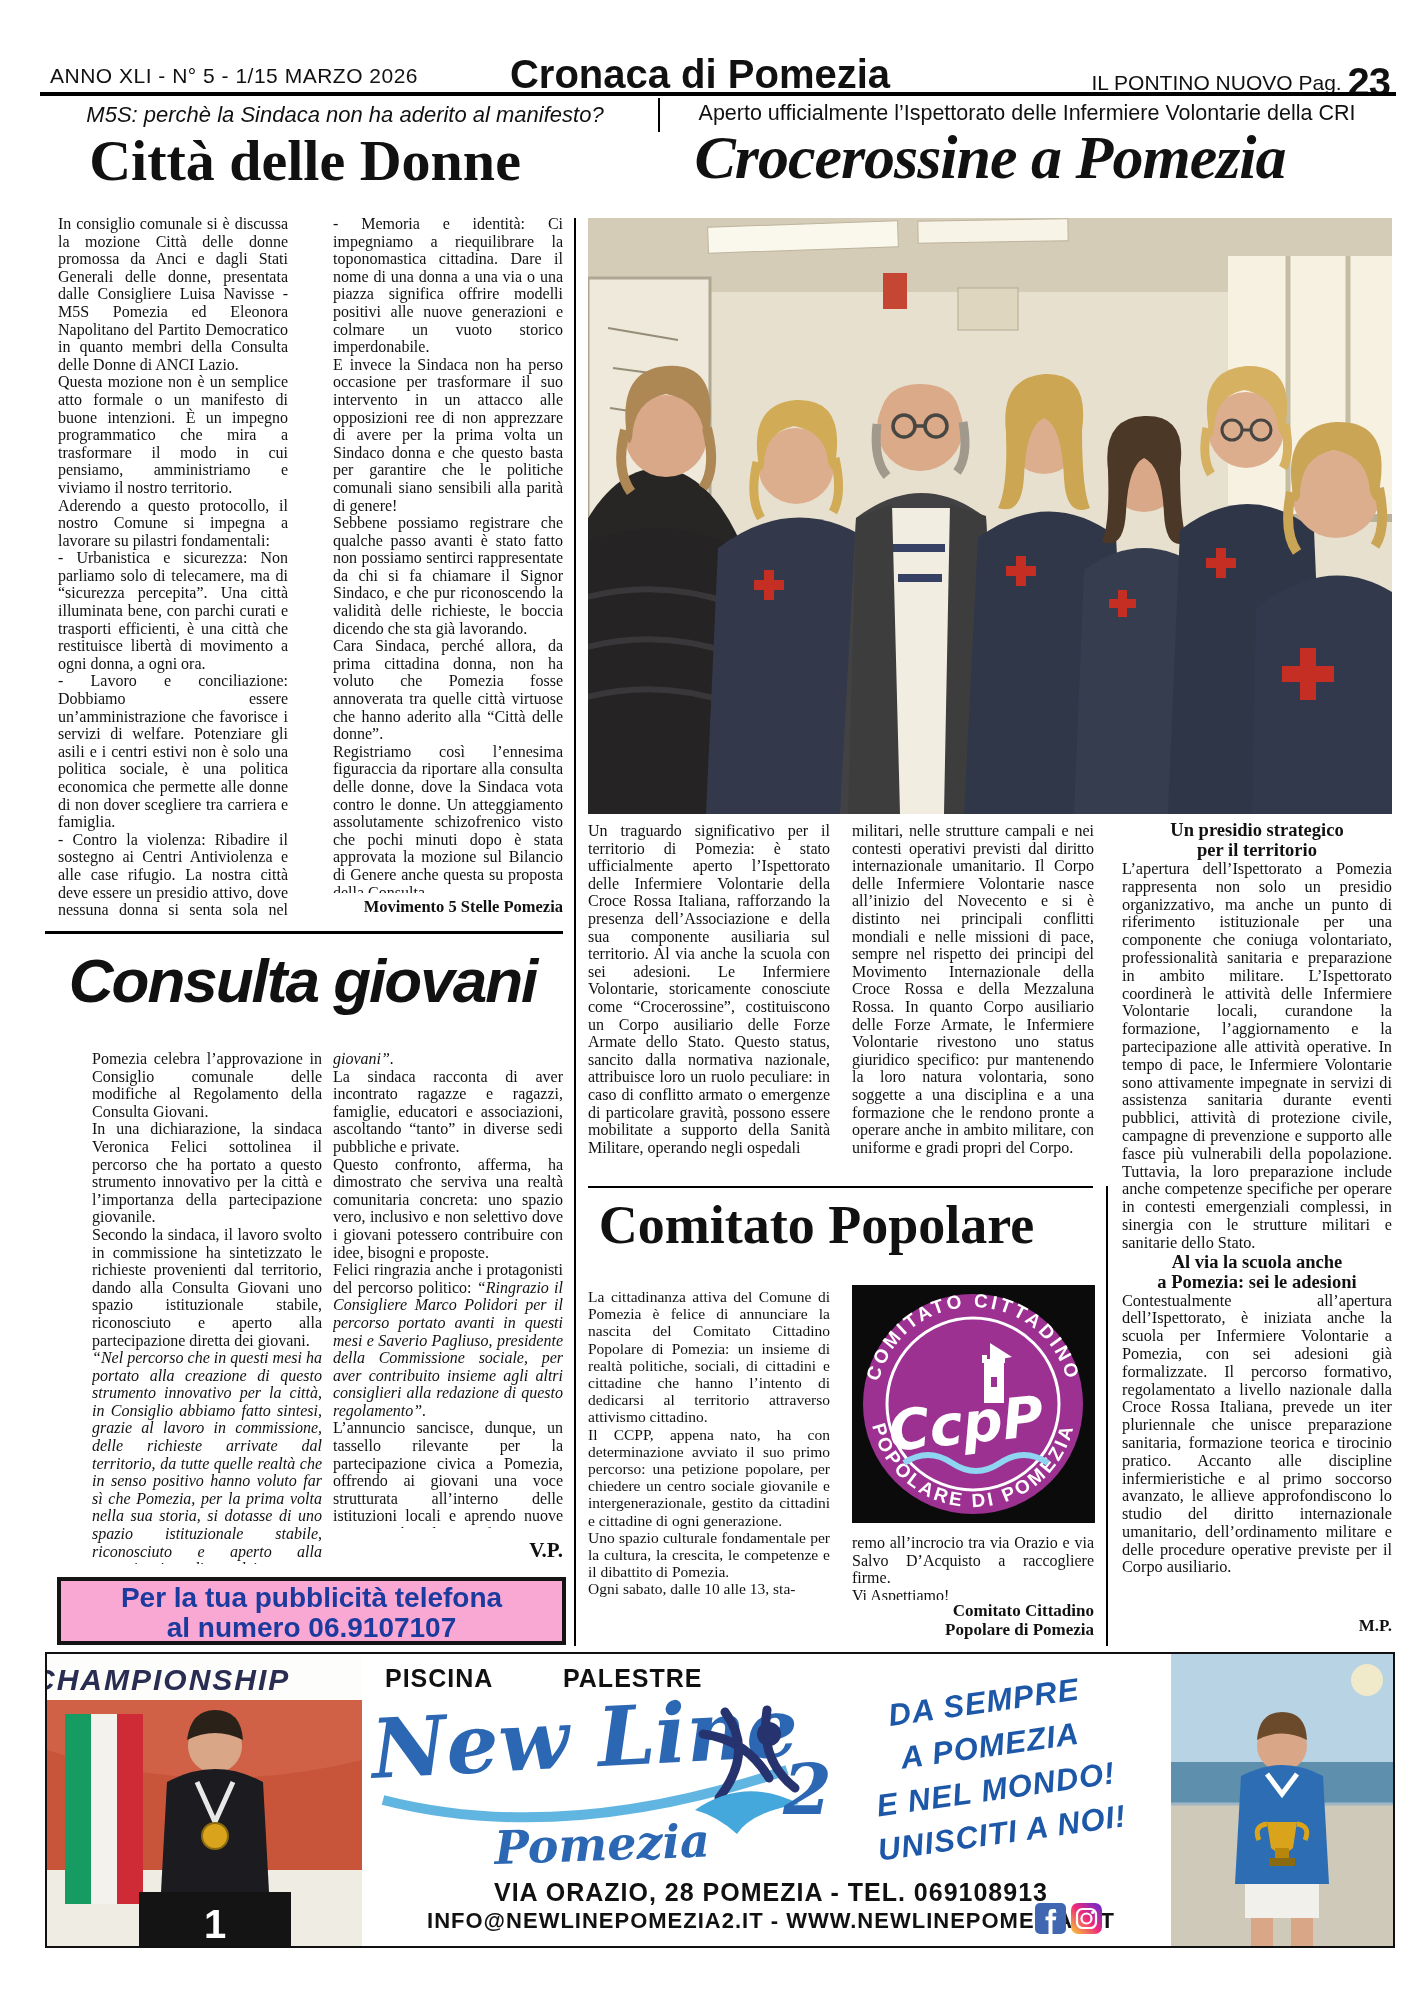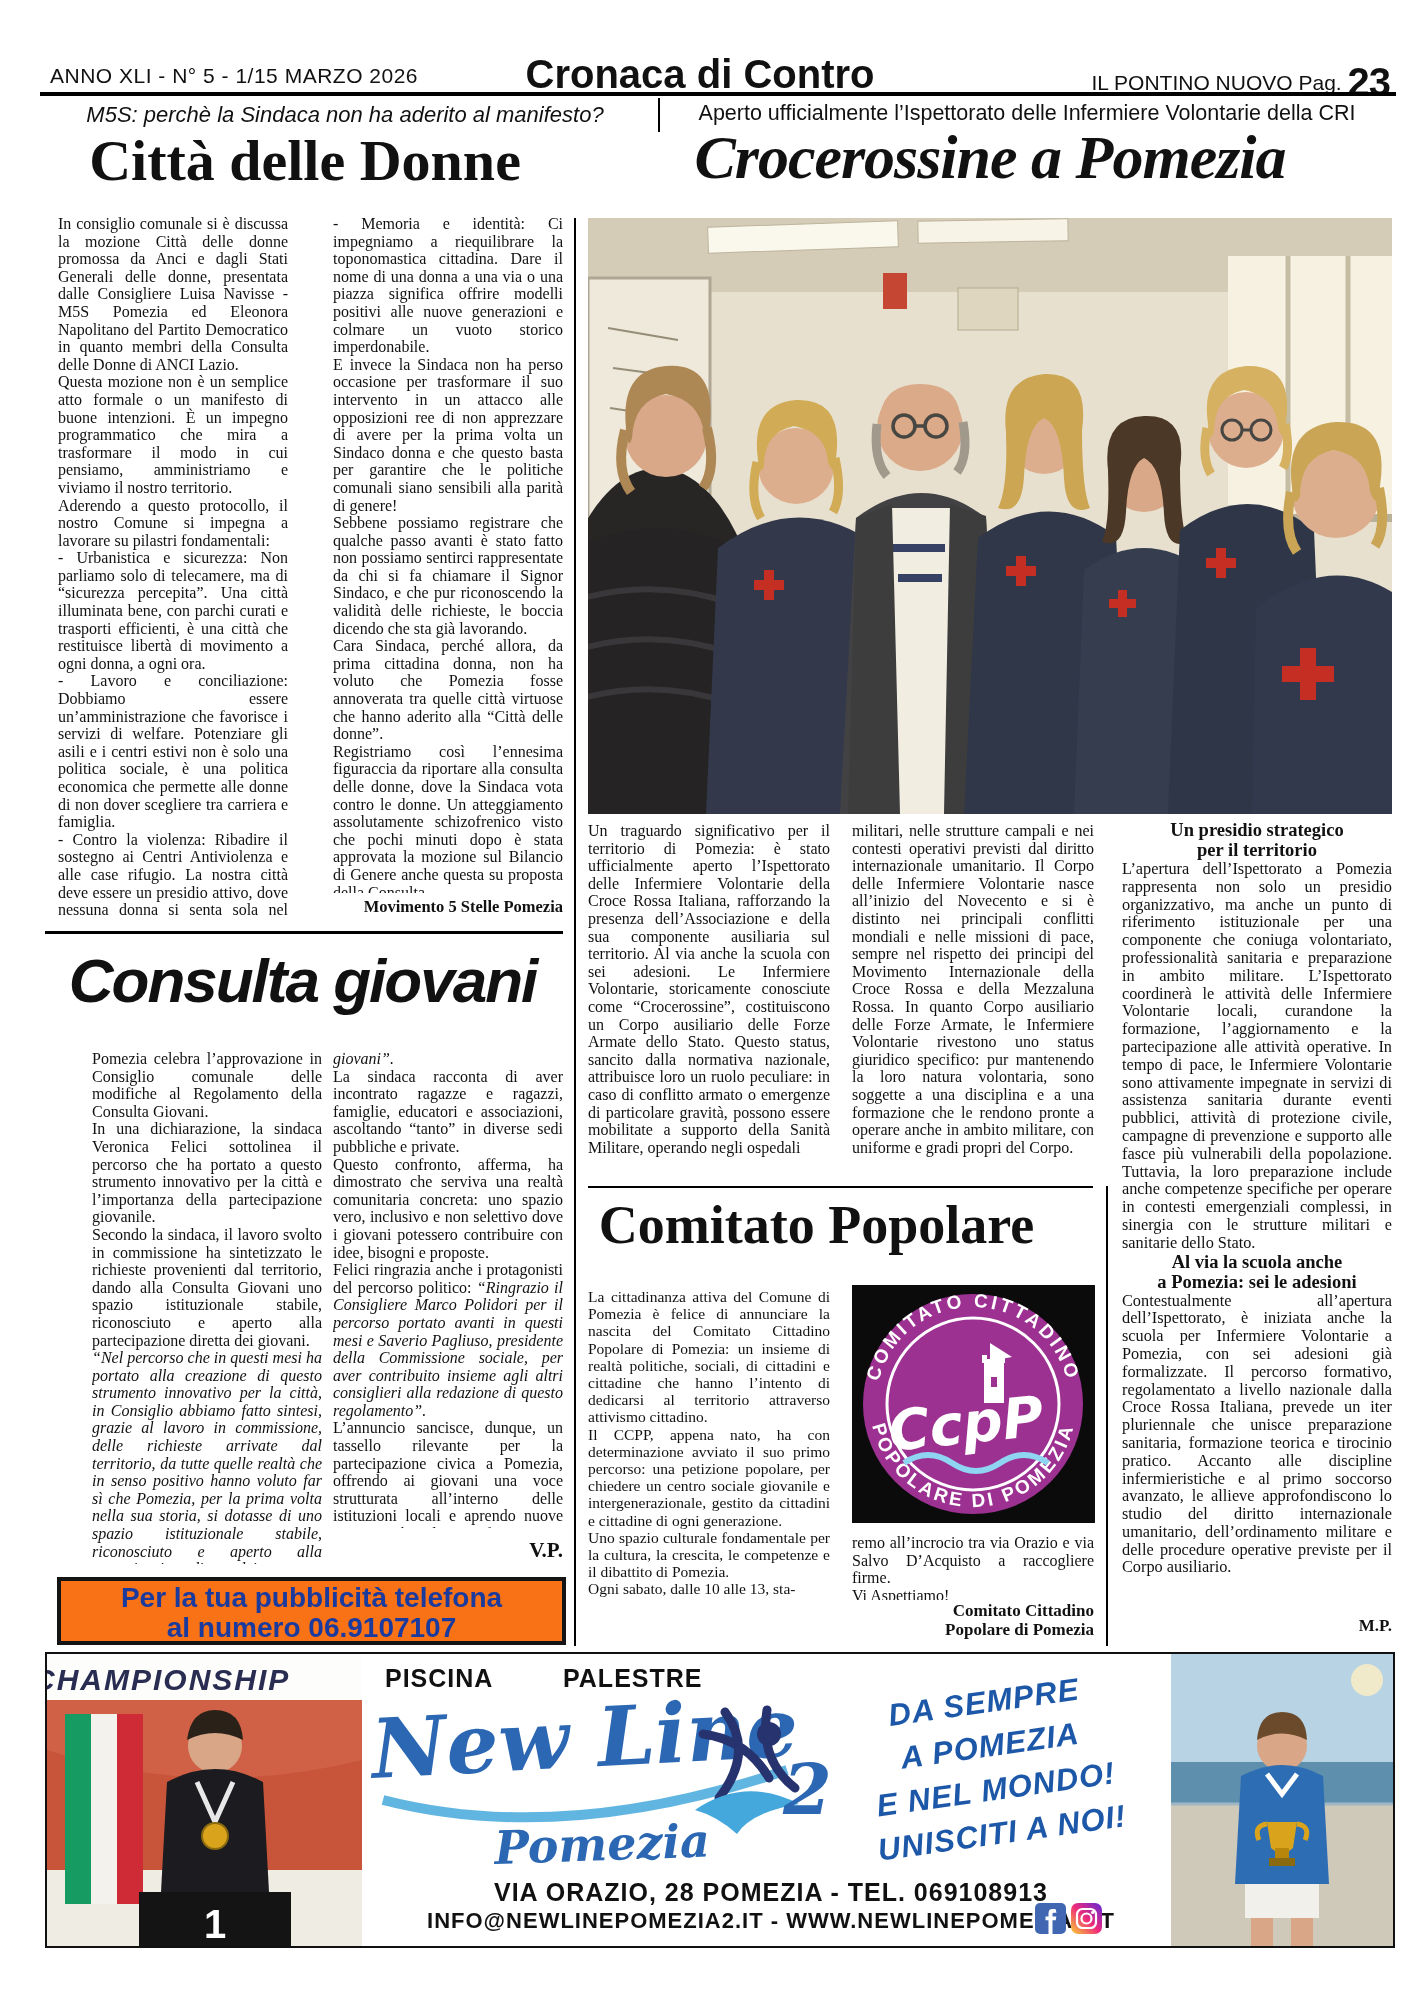--- a/index.html
+++ b/index.html
@@ -28,21 +28,21 @@
   .it{font-style:italic;}
   .byl{font-weight:bold;text-align:right;}
   #citta-c1{left:58px;top:215px;width:230px;height:700px;}
   #citta-c2{left:333px;top:215px;width:230px;height:678px;}
   #citta-byl{left:333px;top:897px;width:230px;font-size:16.5px;}
   #rule-citta{left:45px;top:931px;width:518px;height:3px;background:#000;}
   #cons-c1{left:58px;top:1050px;width:230px;height:514px;margin-left:34px;}
   #cons-c2{left:333px;top:1050px;width:230px;height:478px;}
   #cons-byl{left:333px;top:1538px;width:230px;font-size:21px;}
   
-  #house-ad{left:57px;top:1577px;width:509px;height:68px;background:#f97316;border:4px solid #141414;box-sizing:border-box;
+  #house-ad{left:57px;top:1577px;width:509px;height:68px;background:#f9a8d4;border:4px solid #141414;box-sizing:border-box;
     font-family:"Liberation Sans",sans-serif;font-weight:bold;color:#1b3a9e;font-size:28px;line-height:30px;text-align:center;padding-top:2px;}
   
   #vrule-main{left:574px;top:218px;width:2px;height:1428px;background:#000;}
   #vrule-side{left:1106px;top:1186px;width:2px;height:460px;background:#000;}
   
   #croce-c1{left:588px;top:822px;width:242px;height:348px;}
   #croce-c2{left:852px;top:822px;width:242px;height:348px;}
   #side-col{left:1122px;top:820px;width:270px;height:780px;font-size:16.3px;line-height:17.8px;text-align:justify;hyphens:auto;overflow:hidden;}
   #side-col p{margin:0;}
   .side-h{font-weight:bold;text-align:center;font-size:18.5px;line-height:20px;margin:0;}
@@ -62,21 +62,21 @@
   #slogan{left:766px;top:26px;width:360px;transform:rotate(-8deg);color:#1c57a8;
     font-family:"Liberation Sans",sans-serif;font-weight:bold;font-style:italic;font-size:31px;line-height:44px;text-align:center;letter-spacing:1px;}
   #addr{left:312px;top:224px;width:824px;text-align:center;font-size:25px;}
   #web{left:312px;top:254px;width:824px;text-align:center;font-size:22px;}
   .sicon{width:31px;height:31px;top:249px;}
 </style>
 </head>
 <body>
 
 <div class="abs" id="hdr-edition">ANNO XLI - N° 5 - 1/15 MARZO 2026</div>
-<div class="abs" id="hdr-title">Cronaca di Contro</div>
+<div class="abs" id="hdr-title">Cronaca di Pomezia</div>
 <div class="abs" id="hdr-right">
   <span>IL PONTINO NUOVO Pag.</span>
   <b>23</b>
 </div>
 <div class="abs" id="hdr-rule"></div>
 
 <div class="abs kicker" id="kick-left">M5S: perchè la Sindaca non ha aderito al manifesto?</div>
 <div class="abs" id="kick-div"></div>
 <div class="abs kicker" id="kick-right">Aperto ufficialmente l’Ispettorato delle Infermiere Volontarie della CRI</div>
 

